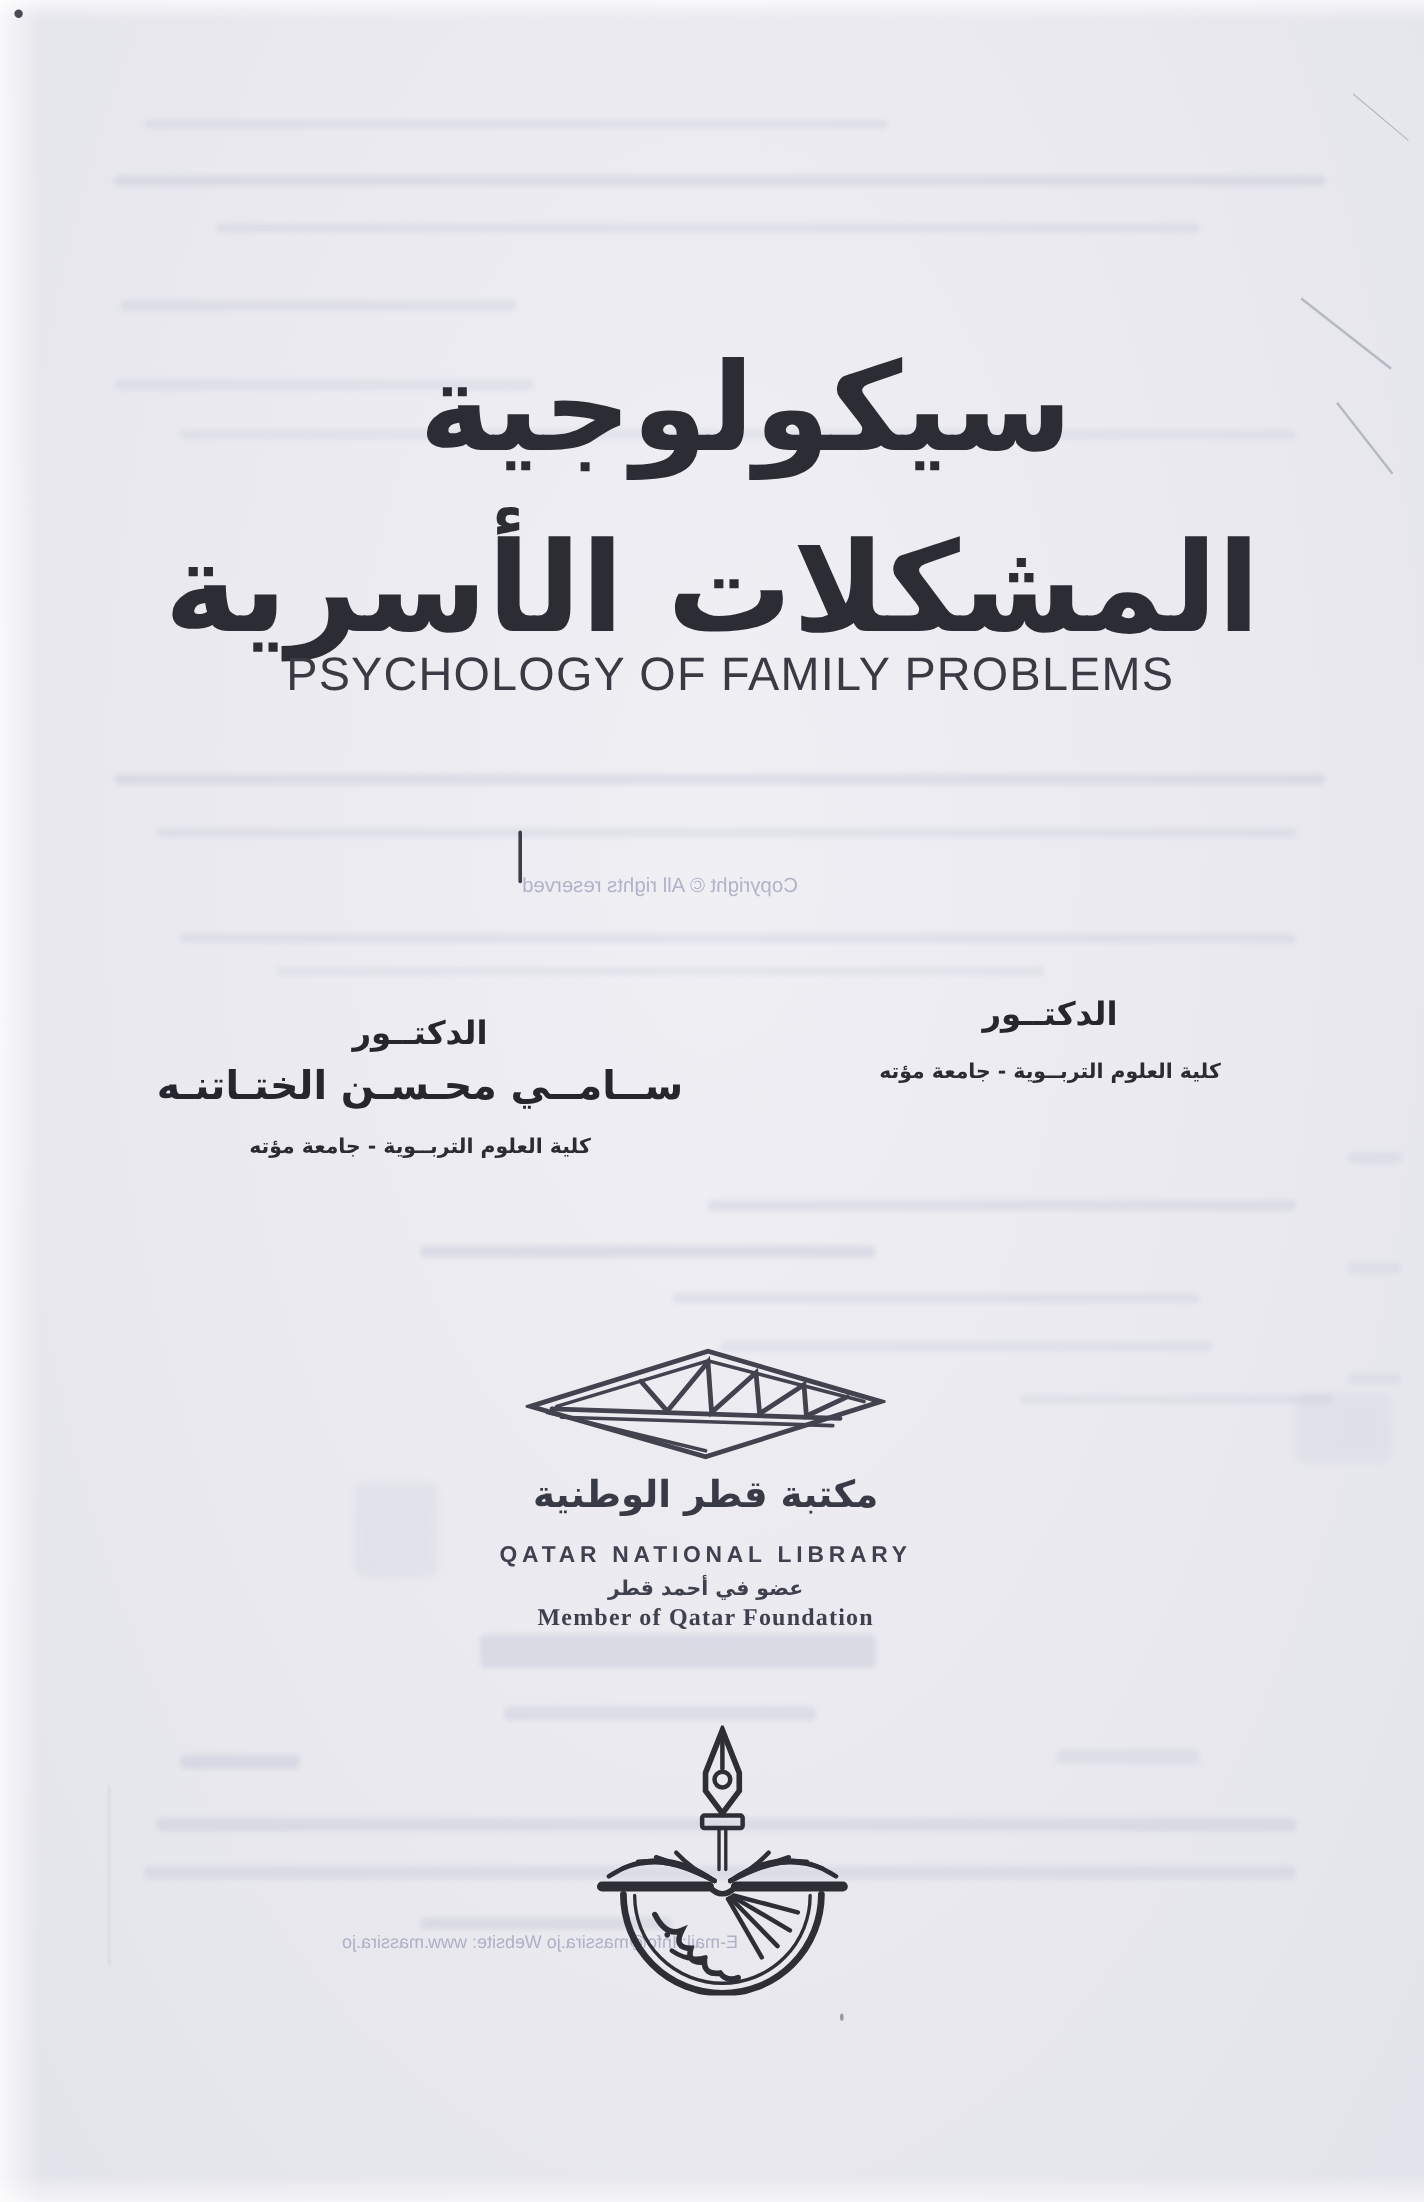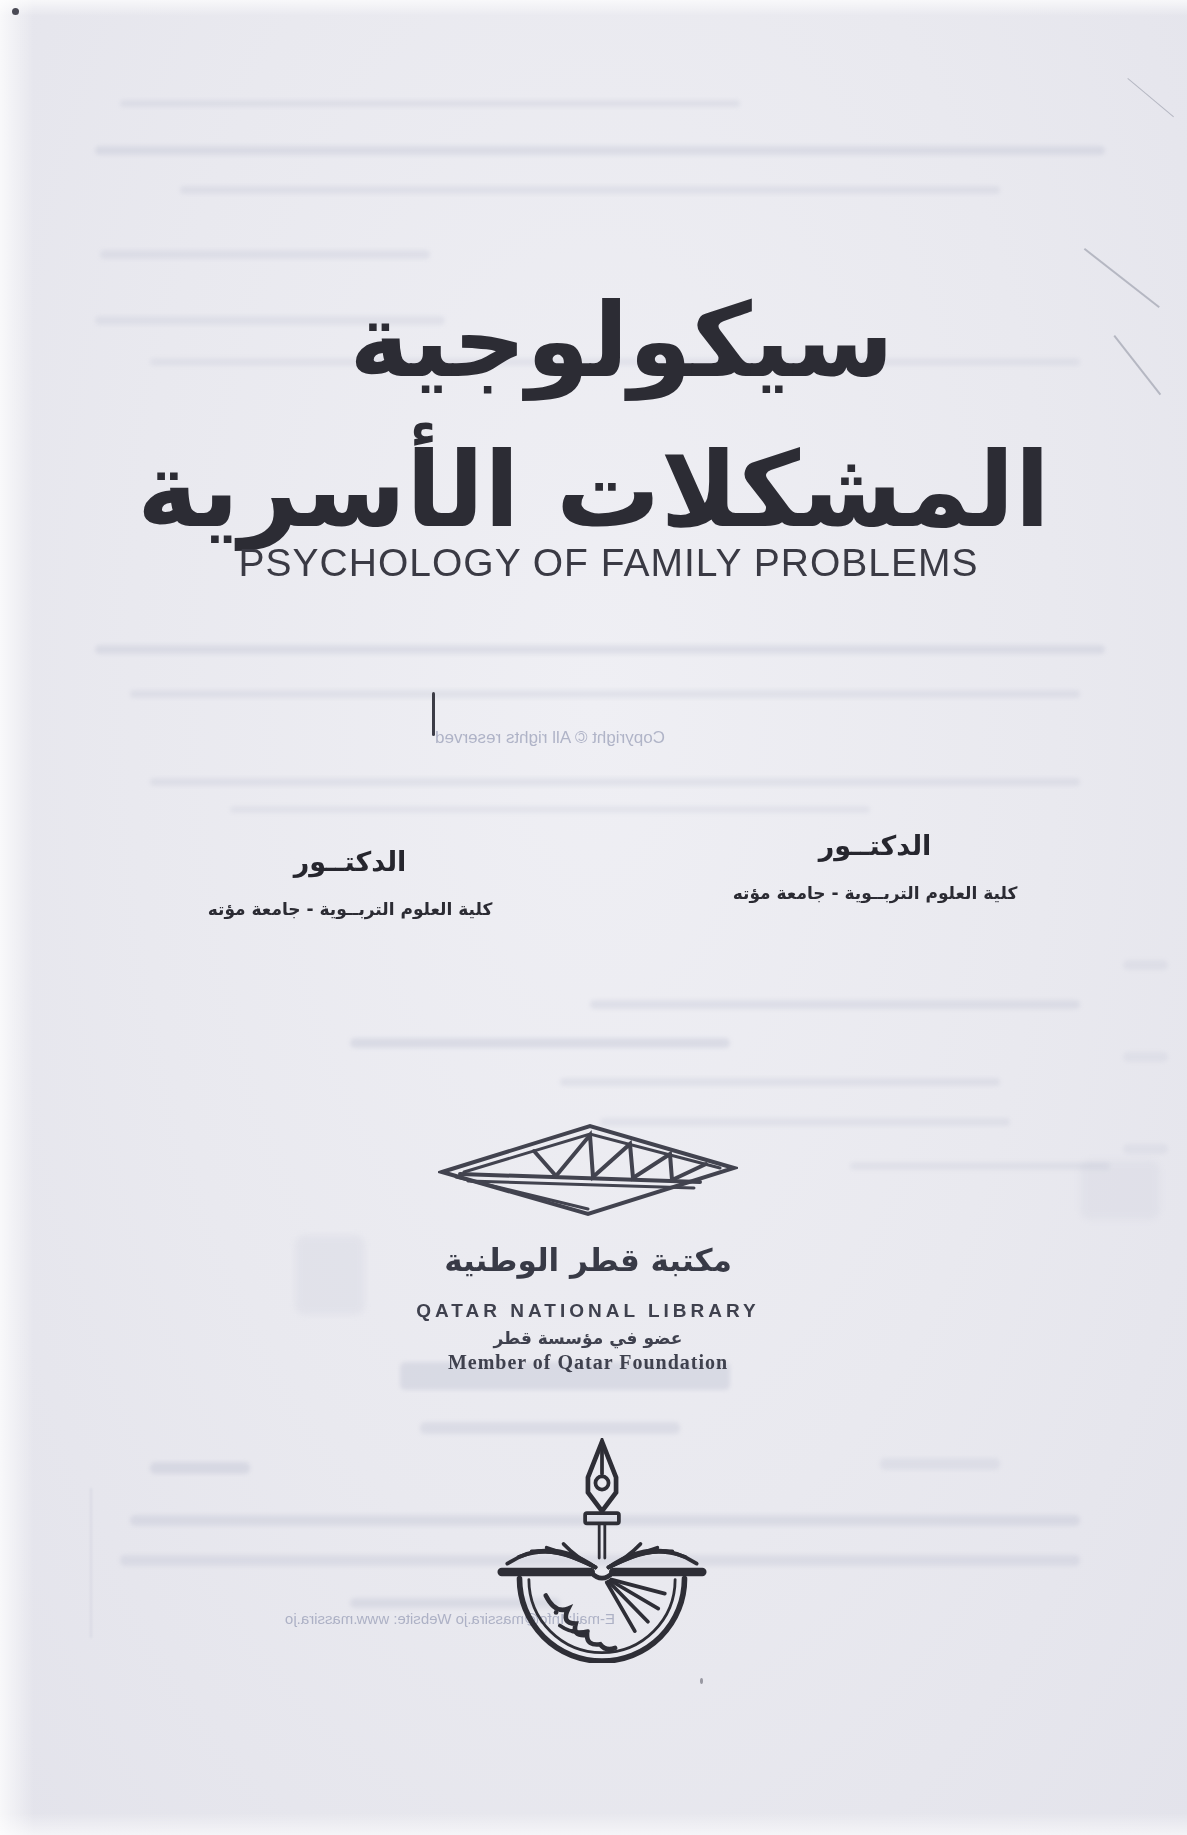--- a/index.html
+++ b/index.html
@@ -39,21 +39,21 @@
   .author{position:absolute;text-align:center;direction:rtl;color:#26262e;}
   .author .honorific{display:block;font-size:27px;font-weight:bold;letter-spacing:1px;}
   .author .name{display:block;font-size:33px;font-weight:bold;margin-top:8px;white-space:nowrap;}
   .author .affil{display:block;font-size:17px;font-weight:bold;margin-top:22px;color:#2b2b33;}
   .author.primary{left:610px;top:830px;width:530px;}
   .author.secondary{left:130px;top:846px;width:440px;}
 
   
   .qnl{position:absolute;left:368px;top:1122px;width:440px;text-align:center;color:#3f414e;}
   .qnl svg{display:block;margin:0 auto;}
-  .qnl .ar{font-size:31px;font-weight:bold;direction:rtl;margin-top:24px;letter-spacing:0px;color:#383a46;}
+  .qnl .ar{font-size:31px;font-weight:bold;direction:rtl;margin-top:10px;letter-spacing:0px;color:#383a46;}
   .qnl .en{font-family:"Liberation Sans", sans-serif;font-size:19px;font-weight:bold;letter-spacing:4px;margin-top:22px;}
   .qnl .mar{font-size:17px;font-weight:bold;direction:rtl;margin-top:6px;letter-spacing:2px;}
   .qnl .men{font-family:"Liberation Serif", serif;font-size:20px;font-weight:bold;margin-top:3px;letter-spacing:1px;}
 
   
   .publisher{position:absolute;left:487px;top:1438px;width:230px;height:225px;}
 
   
   .bleed{position:absolute;background:#b2b6ca;border-radius:5px;filter:blur(2px);}
   .blob{position:absolute;background:#b2b6ca;border-radius:10px;filter:blur(3px);}
@@ -118,37 +118,38 @@
   <h1 class="title-ar l2">المشكلات الأسرية</h1>
   <div class="title-en">PSYCHOLOGY OF FAMILY PROBLEMS</div>
 
   <div class="author primary">
     <span class="honorific">الدكتــور</span>
     <span class="affil">كلية العلوم التربــوية - جامعة مؤته</span>
   </div>
 
   <div class="author secondary">
     <span class="honorific">الدكتــور</span>
+    <span class="name">ســامــي محـسـن الختـاتنـه</span>
     <span class="affil">كلية العلوم التربــوية - جامعة مؤته</span>
   </div>
 
   <div class="qnl">
     <span>
       <svg width="300" height="96" viewBox="0 0 300 96" fill="none" stroke="#42434f" stroke-width="4" stroke-linecap="round">
         <path d="M4,50 L152,4 L296,46 L150,92 Z"></path>
         <path d="M26,50 L152,12 L282,46" stroke-width="3"></path>
         <path d="M22,52 L262,60" stroke-width="4"></path>
         <path d="M30,59 L256,66" stroke-width="3"></path>
         <path d="M18,55 L150,87" stroke-width="3"></path>
         <path d="M96,29 L118,54 L152,13 L155,55 L192,22 L195,56 L232,32 L234,58 L268,42" stroke-width="4"></path>
       </svg>
     </span>
     <div class="ar">مكتبة قطر الوطنية</div>
     <div class="en">QATAR NATIONAL LIBRARY</div>
-    <div class="mar">عضو في مؤسسة قطر</div>
+    <div class="mar">عضو في أحمد قطر</div>
     <div class="men">Member of Qatar Foundation</div>
   </div>
 
   <div class="publisher">
     <span aria-label="دار المسيرة">
       <svg width="230" height="225" viewBox="0 0 230 240" fill="none" stroke="#2e2e36" stroke-width="4" stroke-linecap="round">
 
         <path d="M115,4 L100,42 L100,58 L115,78 L130,58 L130,42 Z" stroke-width="5"></path>
         <path d="M115,6 L115,38"></path>
         <circle cx="115" cy="48" r="7" stroke-width="4"></circle>

